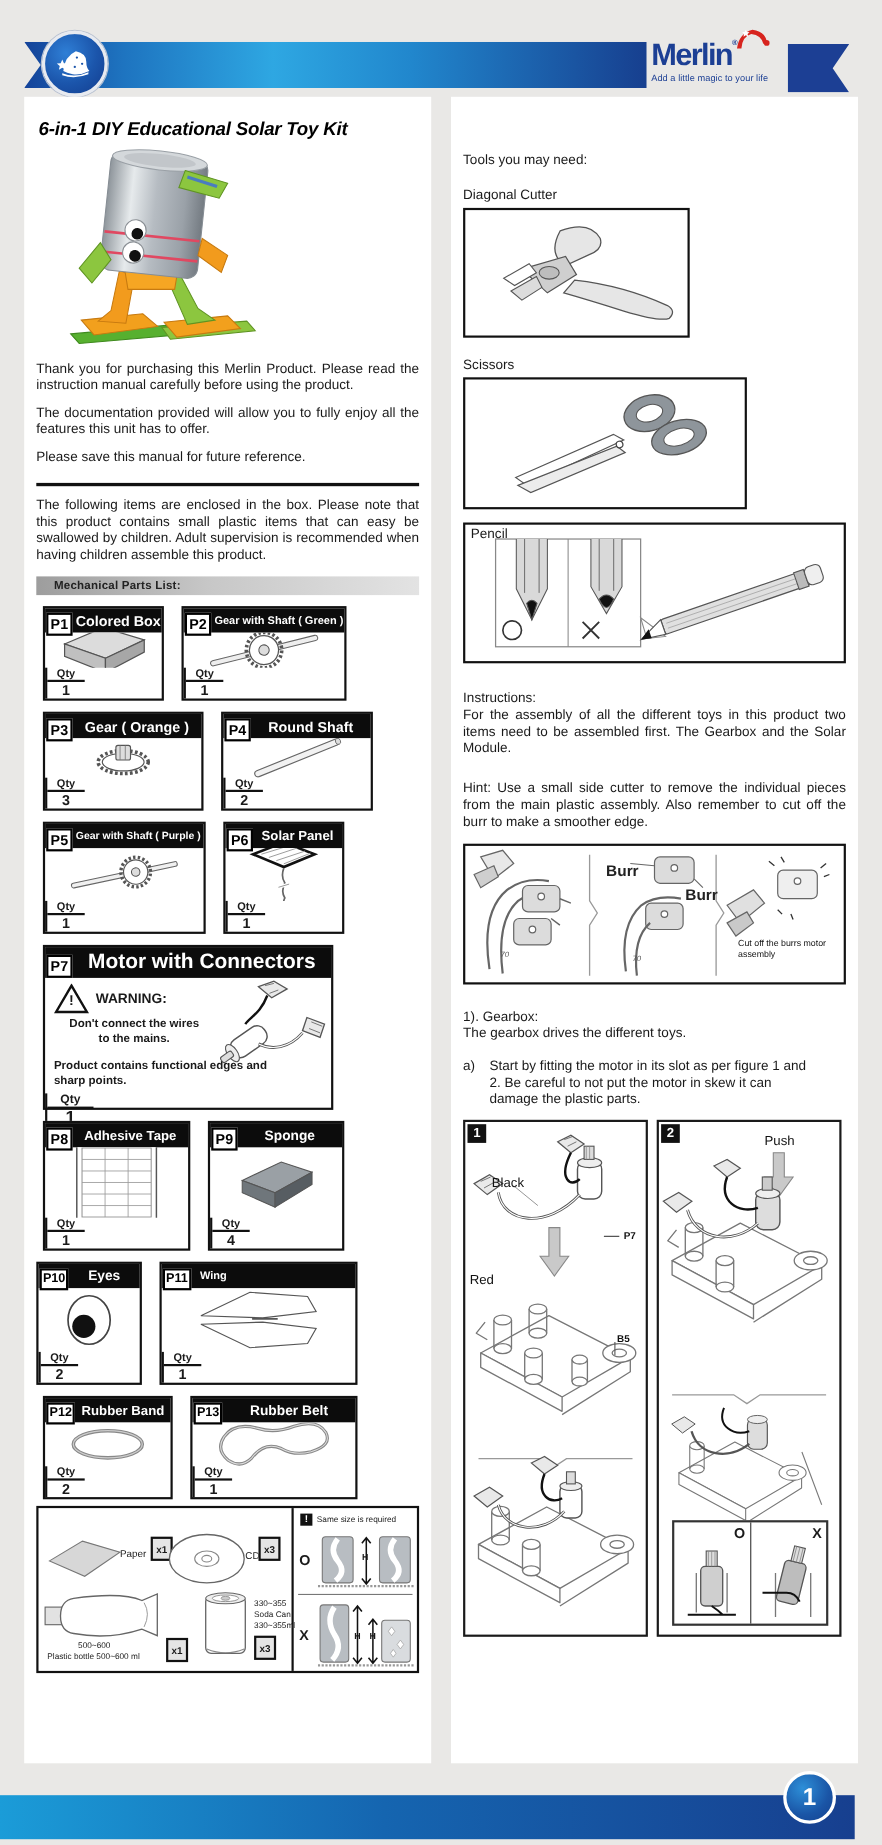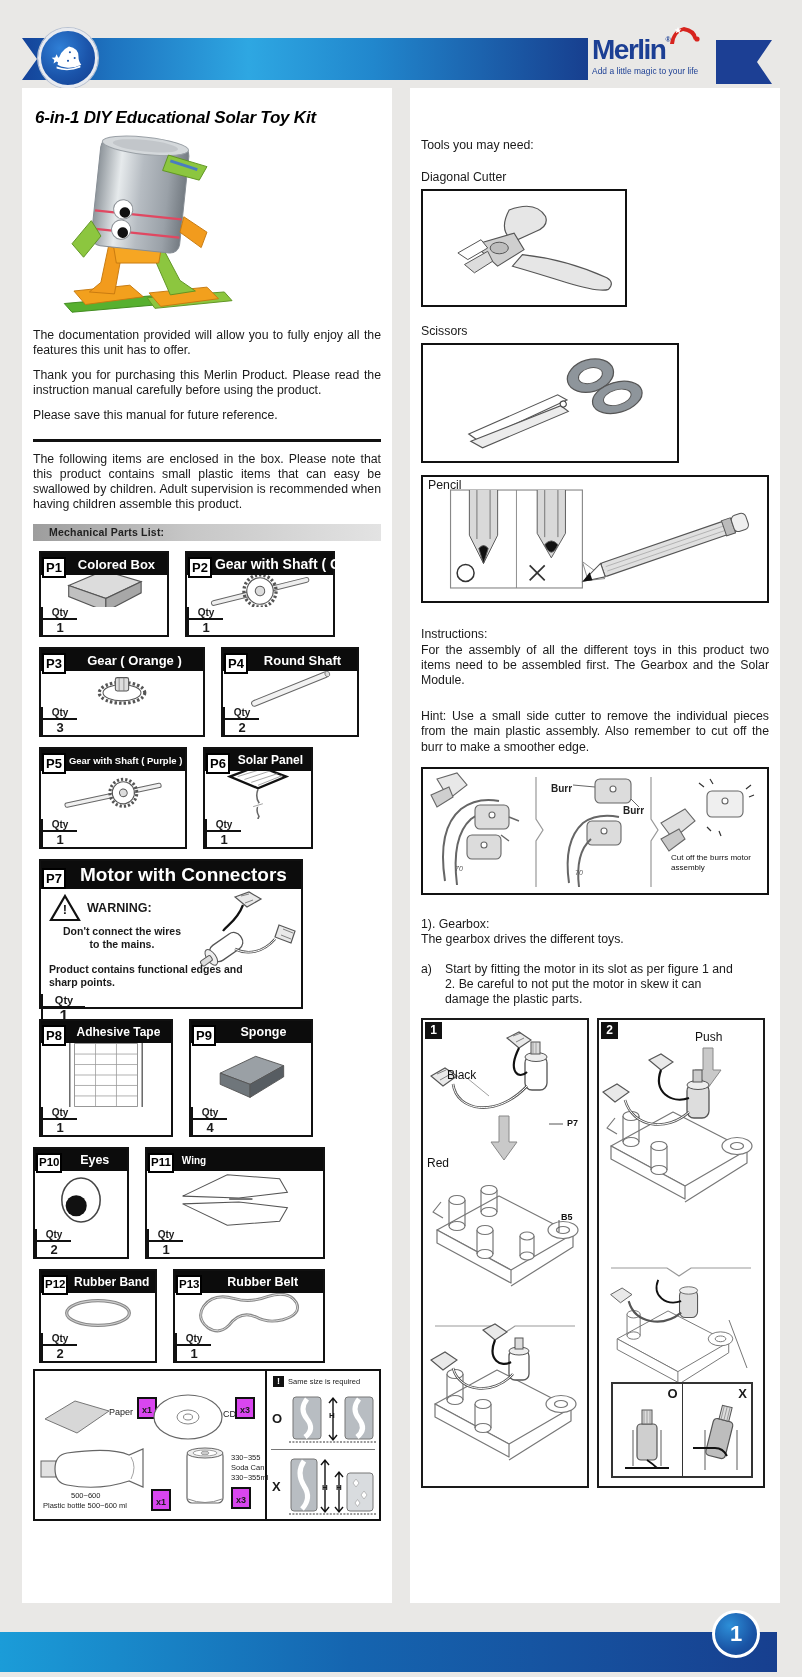--- a/index.html
+++ b/index.html
@@ -75,37 +75,37 @@
   .wl1 { width:118px; margin:3px 0 0 14px; font-size:10.5px; font-weight:bold; text-align:center; line-height:1.25; }
   .wl2 { margin-top:12px; font-size:10.5px; font-weight:bold; width:225px; line-height:1.25; }
   .p7motor { position:absolute; right:0; top:2px; }
   
   .recycle-intro { font-size:12.3px; line-height:1.25; margin-top:12px; max-width:265px; }
   .recycle-box { margin-top:6px; border:2px solid #111; width:348px; height:152px; display:flex; position:relative; background:#fff; }
   .rc-left { width:232px; position:relative; border-right:2px solid #111; }
   .rc-right { flex:1; position:relative; }
   .rc-label { position:absolute; font-size:9px; color:#222; }
   .rc-label.tiny { font-size:7.5px; }
-  .badge { position:absolute; border:2px solid #111; background:#d946ef; font-weight:bold; padding:0 3px; line-height:1.15; }
+  .badge { position:absolute; border:2px solid #111; background:#e5e5e5; font-weight:bold; padding:0 3px; line-height:1.15; }
   .badge .x { font-size:9px; }
   .alert-sq { display:inline-block; width:11px; height:11px; background:#111; color:#fff; font-size:9px; font-weight:bold; text-align:center; line-height:11px; }
   .ss-head { position:absolute; top:5px; left:6px; font-size:7.5px; display:flex; gap:4px; align-items:center; }
   .ss-mark { position:absolute; font-weight:bold; font-size:13px; }
   .hlab { position:absolute; font-size:8px; font-weight:bold; }
   .ss-div { position:absolute; left:4px; right:4px; top:78px; border-top:1px solid #777; }
   
   .rt-text { font-size:12.3px; line-height:1.25; }
   .tool-label { font-size:12.3px; margin-top:17px; }
   .tool-box { border:2px solid #111; background:#fff; margin-top:5px; display:flex; align-items:center; justify-content:center; position:relative;padding-left:20px; }
   .pencil-label { position:absolute; top:1px; left:5px; font-size:12.3px; z-index:2; }
   .just { text-align:justify; }
   .instr { margin-top:24px; }
   .hint { margin-top:20px; }
   .burr-box { border:2px solid #111; background:#fff; margin-top:12px; width:348px; height:128px; position:relative; }
-  .burr-label { position:absolute; font-size:10px; font-weight:bold; color:#222; }
+  .burr-label { position:absolute; font-size:14px; font-weight:bold; color:#222; }
   .burr-note { position:absolute; font-size:8px; line-height:1.25; width:92px; color:#111; }
   .mold-mark { position:absolute; font-size:7px; font-style:italic; color:#555; }
   .gearbox-sec { margin-top:22px; }
   .step { display:flex; margin-top:14px; }
   .step-marker { width:24px; font-size:12.3px; flex:none; }
   .step-text { font-size:12.3px; line-height:1.25; width:300px; }
   .figrow { display:flex; gap:8px; margin-top:10px; }
   .figpanel { width:168px; height:470px; border:2px solid #1a1a1a; position:relative; background:#fff; }
   .fignum { position:absolute; top:2px; left:2px; width:17px; height:17px; background:#111; color:#fff; font-weight:bold; font-size:12px; display:flex; align-items:center; justify-content:center; z-index:3; }
   .figlabel { position:absolute; font-size:12px; color:#111; z-index:2; }
@@ -187,32 +187,32 @@
           <circle cx="92" cy="105" r="10" fill="#fff" stroke="#8a8f94" stroke-width="1"></circle>
             <circle cx="94" cy="108" r="5.5" fill="#111"></circle>
         </g>
         <path d="M58 94 L38 118 L50 132 L68 110 Z" fill="#8cc63f" stroke="#5f9422" stroke-width="1"></path>
         <path d="M154 90 L178 106 L172 122 L150 106 Z" fill="#f29b1d" stroke="#c77a10" stroke-width="1"></path>
         <path d="M138 26 L178 38 L170 52 L132 42 Z" fill="#8cc63f" stroke="#5f9422" stroke-width="1"></path>
         <path d="M140 32 L168 41" stroke="#4a7cc0" stroke-width="3"></path>
       </svg>
     </div>
 
+    <p class="body-text">Thank you for purchasing this Merlin Product. Please read the instruction manual carefully before using the product.</p>
     <p class="body-text">The documentation provided will allow you to fully enjoy all the features this unit has to offer.</p>
-    <p class="body-text">Thank you for purchasing this Merlin Product. Please read the instruction manual carefully before using the product.</p>
     <p class="body-text">Please save this manual for future reference.</p>
 
     <hr class="divider">
 
     <p class="body-text">The following items are enclosed in the box. Please note that this product contains small plastic items that can easy be swallowed by children. Adult supervision is recommended when having children assemble this product.</p>
 
     <div class="plist-bar">Mechanical Parts List:</div>
 
     <div class="prow">
-      <div class="part-card bh60" style="width:130px">
+      <div class="part-card bh60" style="width:110px">
         <div class="part-head">
           <span class="pid">P1</span>
           <span class="pname" style="font-size:13px">Colored Box</span>
         </div>
         <div class="part-body">
           <div class="pimg">
             <svg width="86" height="52" viewBox="0 0 92 56">
                 <g stroke="#555" stroke-width="1.2">
                   <path d="M8 22 L46 6 L86 18 L48 36 Z" fill="#dcdcdc"></path>
                   <path d="M8 22 V34 L48 50 V36 Z" fill="#c0c0c0"></path>
@@ -222,21 +222,21 @@
           </div>
           <div class="pqty">
             <div class="ql">Qty</div>
             <div class="qv">1</div>
           </div>
         </div>
       </div>
       <div class="part-card bh60" style="width:150px">
         <div class="part-head">
           <span class="pid">P2</span>
-          <span class="pname" style="font-size:14px">Gear with Shaft ( Green )</span>
+          <span class="pname" style="font-size:10px">Gear with Shaft ( Green )</span>
         </div>
         <div class="part-body">
           <div class="pimg">
             <svg width="104" height="54" viewBox="0 0 110 56">
                 <g transform="rotate(-14 55 28)">
                   <rect x="2" y="26" width="106" height="5" rx="2.5" fill="#eee" stroke="#666" stroke-width="1"></rect>
                   <circle cx="55" cy="28" r="17" fill="none" stroke="#555" stroke-width="3.5" stroke-dasharray="2.4 2.2"></circle>
                   <circle cx="55" cy="28" r="14" fill="#fff" stroke="#555" stroke-width="1.2"></circle>
                   <circle cx="55" cy="28" r="5" fill="#ddd" stroke="#555" stroke-width="1"></circle>
                 </g>
@@ -244,21 +244,21 @@
           </div>
           <div class="pqty">
             <div class="ql">Qty</div>
             <div class="qv">1</div>
           </div>
         </div>
       </div>
     </div>
 
     <div class="prow">
-      <div class="part-card bh64" style="width:166px">
+      <div class="part-card bh64" style="width:146px">
         <div class="part-head">
           <span class="pid">P3</span>
           <span class="pname" style="font-size:13px">Gear ( Orange )</span>
         </div>
         <div class="part-body">
           <div class="pimg">
             <svg width="74" height="46" viewBox="0 0 78 48">
                 <ellipse cx="39" cy="28" rx="24" ry="11" fill="none" stroke="#555" stroke-width="3.4" stroke-dasharray="2.6 2.2"></ellipse>
                 <ellipse cx="39" cy="28" rx="20" ry="8.5" fill="#fff" stroke="#555" stroke-width="1.1"></ellipse>
                 <rect x="32" y="12" width="14" height="14" rx="2" fill="#ddd" stroke="#555" stroke-width="1.1"></rect>

